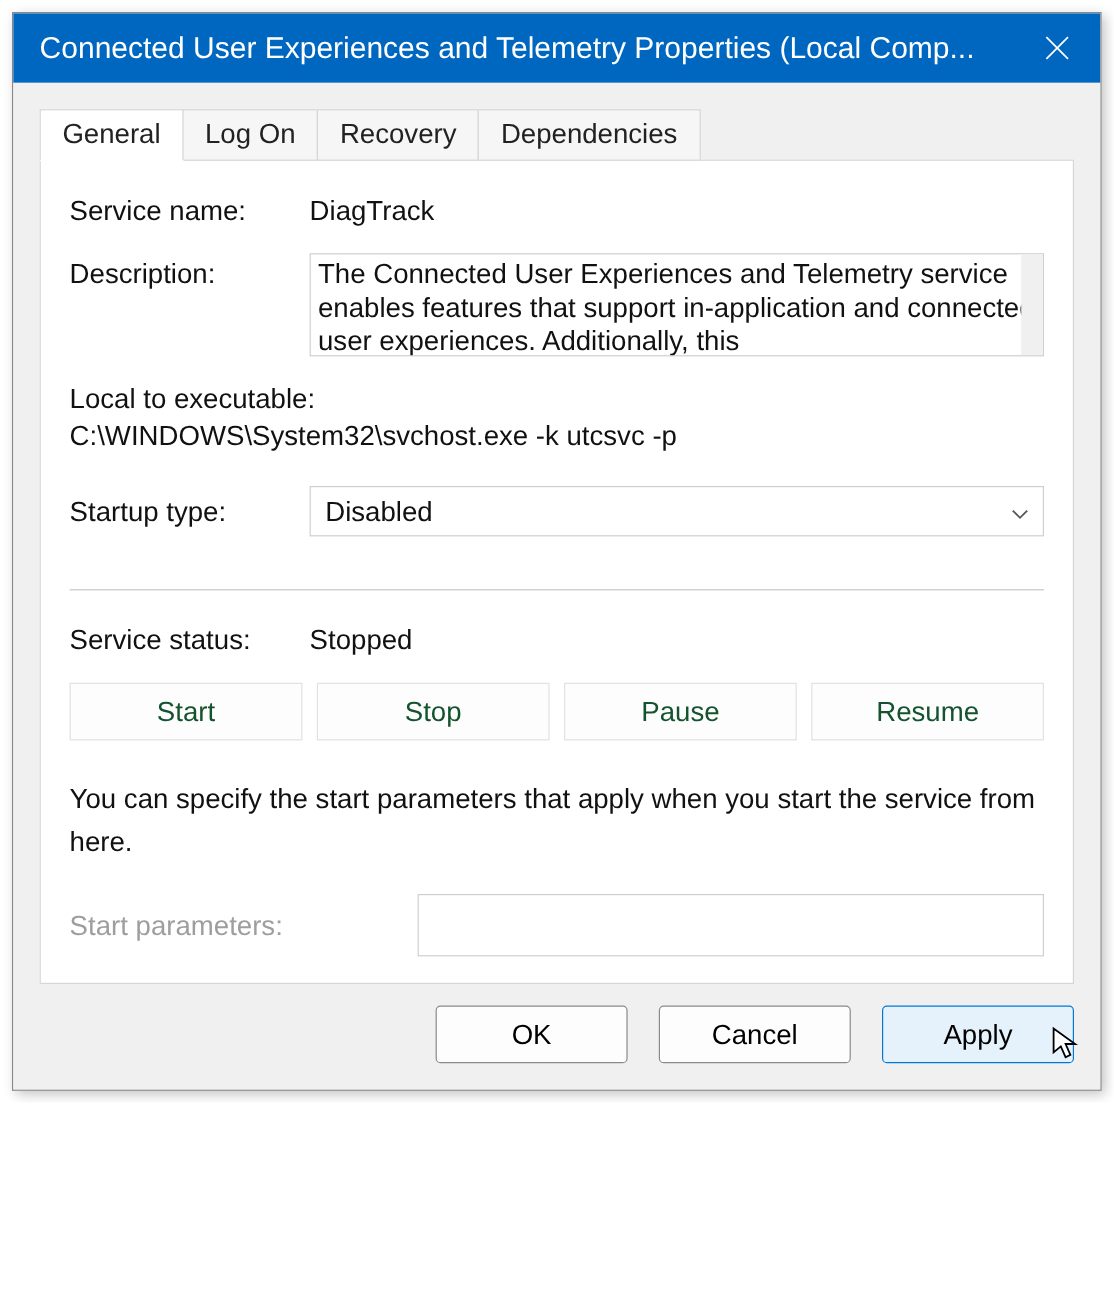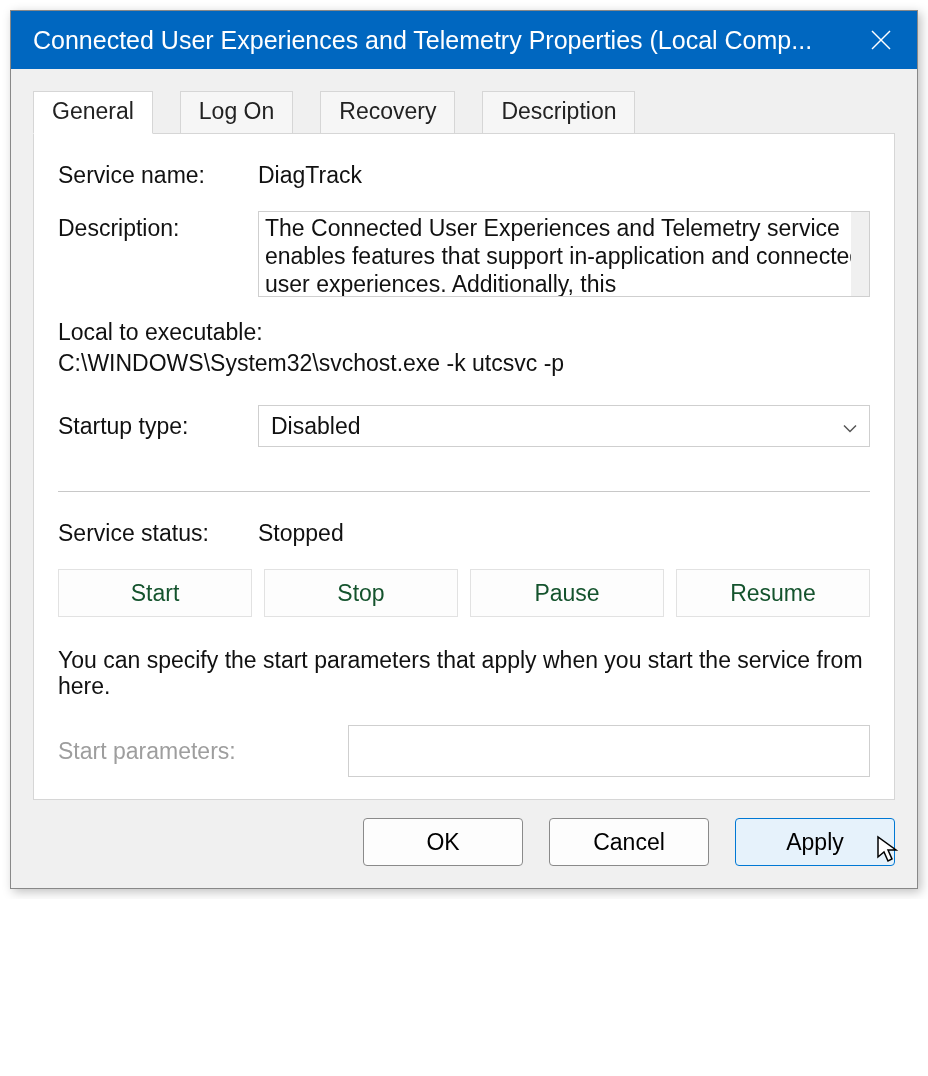--- a/index.html
+++ b/index.html
@@ -42,21 +42,20 @@
   .close-btn svg line { stroke: #fff; stroke-width: 1.5; }
   .client {
     background: #f0f0f0;
     padding: 0;
   }
   .tabstrip {
     display: flex;
     padding: 22px 22px 0 22px;
     border: none;
     font-size: 23px;
-    gap: 28px;
   }
   .tab {
     padding: 6px 18px 8px 18px;
     background: #f6f6f6;
     border: 1px solid #d6d6d6;
     border-bottom: 1px solid #d6d6d6;
     margin-right: -1px;
     color: #222;
     cursor: pointer;
   }
@@ -141,21 +140,21 @@
     height: 48px;
     border: 1px solid #e2e2e2;
     background: #fdfdfd;
     color: #14532d;
     font-size: 23px;
     display: flex;
     align-items: center;
     justify-content: center;
     cursor: default;
   }
-  .note { margin-bottom: 26px; line-height: 26px; }
+  .note { margin-bottom: 26px; line-height: 36px; }
   .param-row {
     display: flex;
     align-items: center;
     gap: 40px;
   }
   .param-lbl {
     width: 250px;
     color: #9e9e9e;
   }
   .param-input {
@@ -208,21 +207,21 @@
         <line x1="20" y1="2" x2="2" y2="20"></line>
       </svg>
     </div>
   </div>
 
   <div class="client">
     <div class="tabstrip">
       <div class="tab active">General</div>
       <div class="tab">Log On</div>
       <div class="tab">Recovery</div>
-      <div class="tab">Description</div>
+      <div class="tab">Dependencies</div>
     </div>
 
     <div class="tabpage">
 
       <div class="row">
         <div class="lbl">Service name:</div>
         <div class="val">DiagTrack</div>
       </div>
 
 

